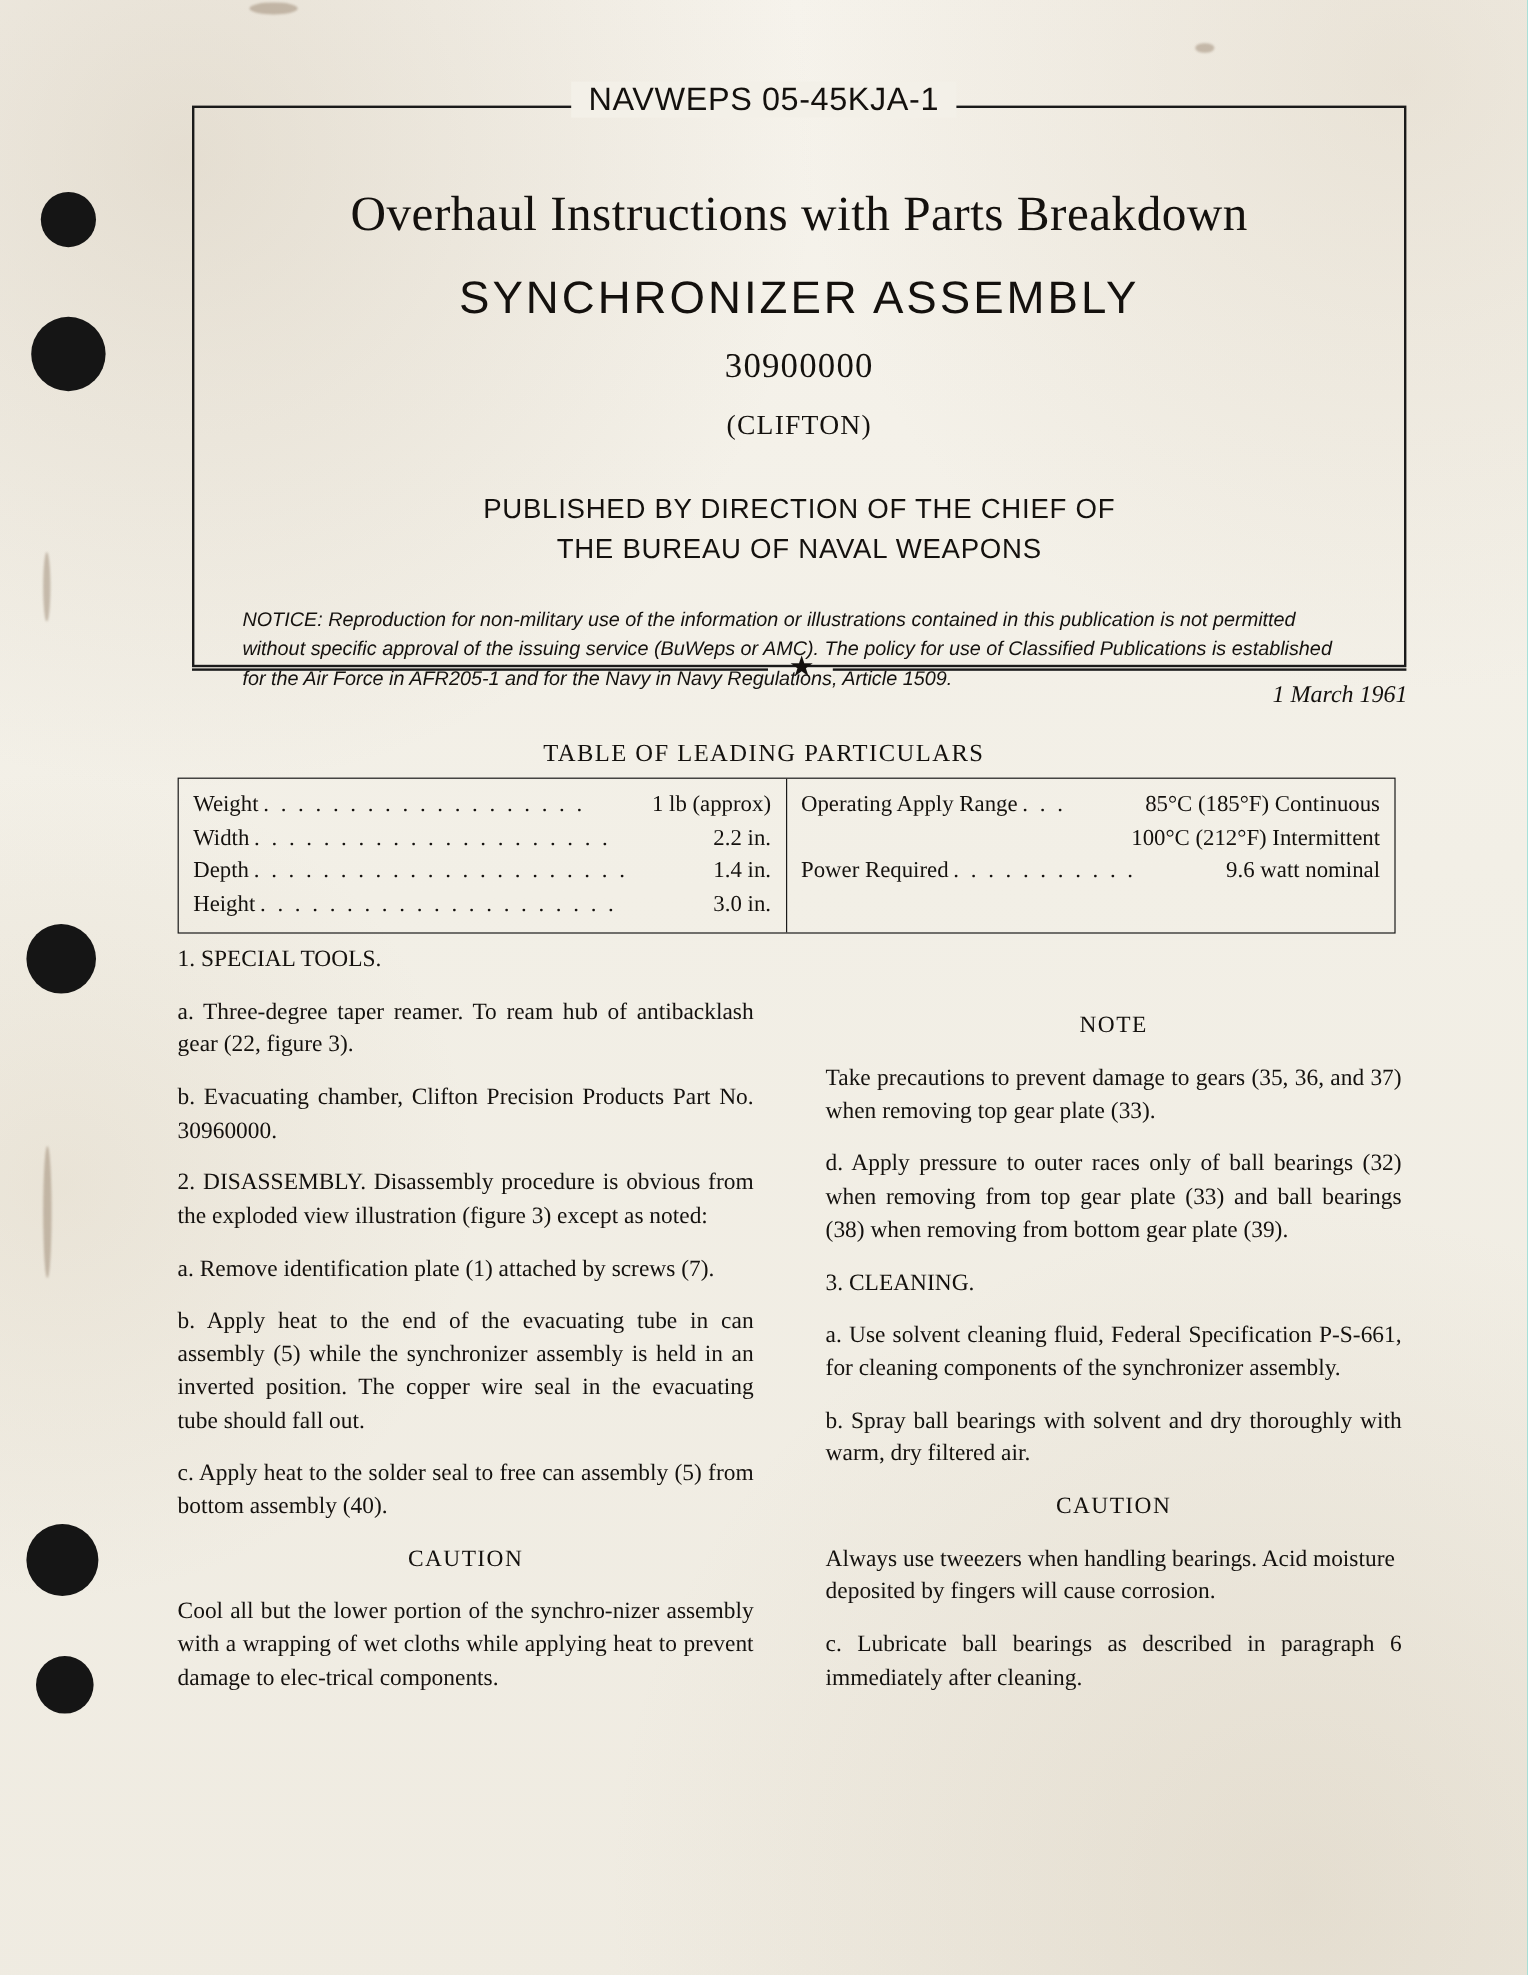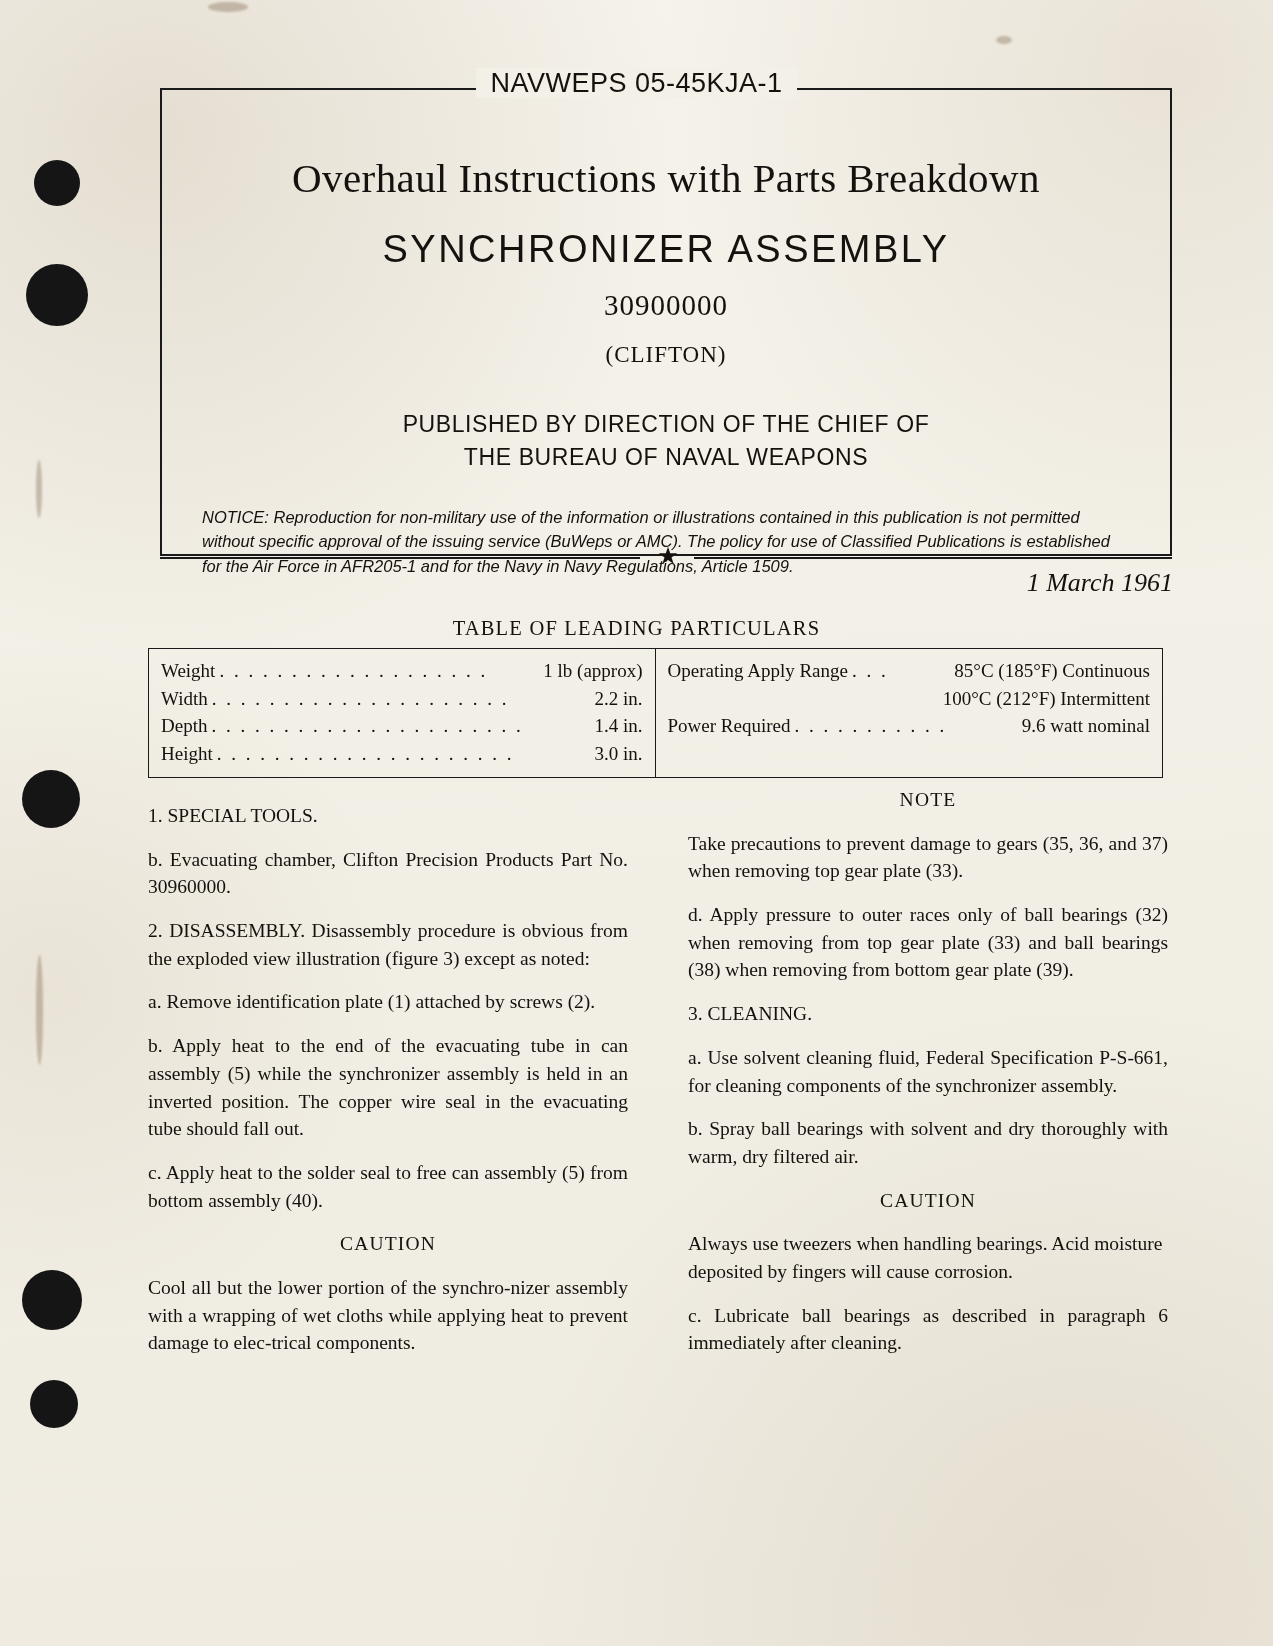--- a/index.html
+++ b/index.html
@@ -158,21 +158,21 @@
     font-size: 24px;
     line-height: 28px;
   }
 
   .date {
     position: absolute;
     right: 100px;
     top: 568px;
     font-family: "Liberation Serif", serif;
     font-style: italic;
-    font-size: 26px;
+    font-size: 20px;
   }
 
   .tlp {
     position: absolute;
     left: 0;
     right: 0;
     top: 617px;
     text-align: center;
     font-family: "Liberation Serif", serif;
     font-size: 20.5px;
@@ -334,23 +334,24 @@
           <span class="dots">. . . . . . . . . . .</span>
           <span class="val">9.6 watt nominal</span>
         </div>
       </div>
     </div>
 
     <div class="body">
 
       <div class="col-body">
         <p class="head">1.   SPECIAL TOOLS.</p>
+        <p>a. Three-degree  taper  reamer.  To  ream  hub  of antibacklash gear (22, figure 3).</p>
         <p>b. Evacuating chamber, Clifton Precision Products Part No. 30960000.</p>
         <p>2.    DISASSEMBLY. Disassembly procedure is obvious from  the  exploded  view  illustration  (figure 3)  except as noted:</p>
-        <p>a. Remove identification plate (1) attached by screws (2).</p>
+        <p>a. Remove identification plate (1) attached by screws (7).</p>
         <p>b. Apply heat to the end of the evacuating tube in can assembly (5) while the synchronizer assembly is held in an inverted position.  The copper wire seal in the evacuating tube should fall out.</p>
         <p>c. Apply heat to the solder seal to free can assembly (5) from bottom assembly (40).</p>
         <p class="centered">CAUTION</p>
         <p>Cool all but the lower portion of the synchro-nizer assembly with a wrapping of wet cloths while applying heat to prevent damage to elec-trical components.</p>
       </div>
 
       <div class="col-body">
         <p class="centered" style="margin-top:0;">NOTE</p>
         <p>Take precautions to prevent damage to gears (35, 36, and 37) when removing top gear plate (33).</p>
         <p class="gap-top">d. Apply pressure to outer races only of ball bearings (32) when removing from top gear plate (33) and ball bearings (38) when removing from bottom gear plate (39).</p>

